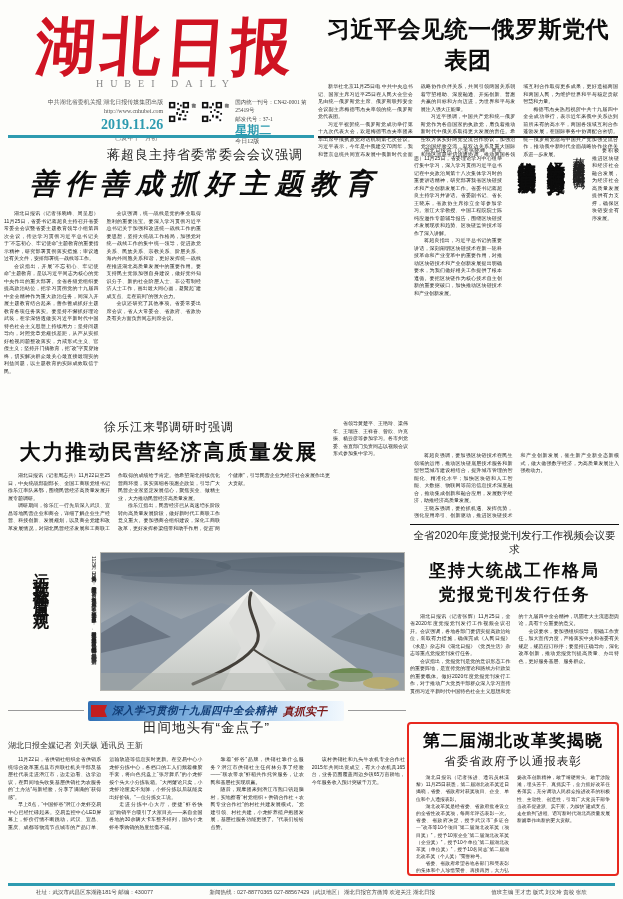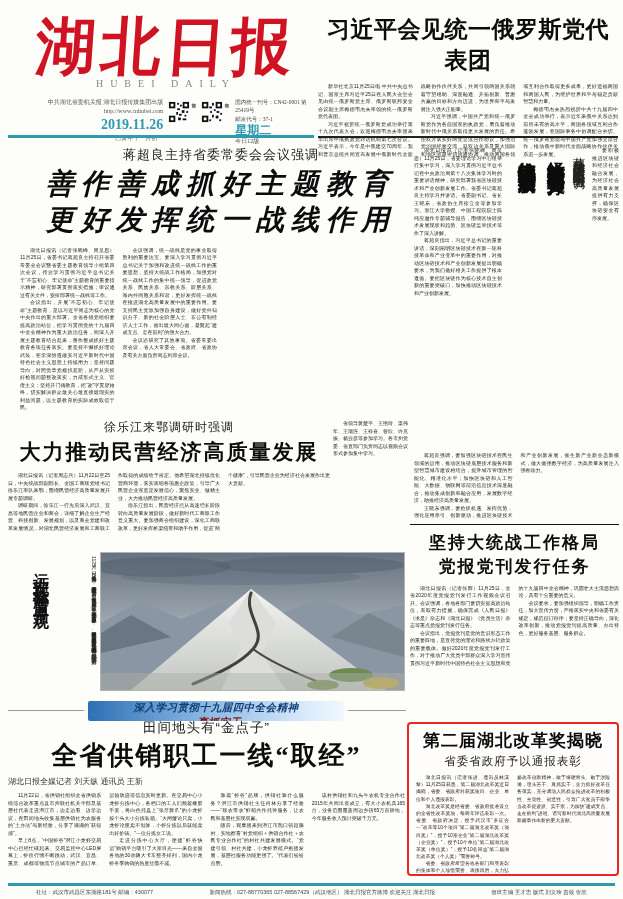--- a/index.html
+++ b/index.html
@@ -26,21 +26,21 @@
   .kicker{text-align:center;font-size:13px;color:#222;letter-spacing:1px;}
   .small-body{font-size:5px;line-height:1.5;text-align:justify;color:#1d1d1d;column-gap:8px;column-fill:auto;overflow:hidden;}
   .small-body p{margin:0;text-indent:2em;}
   .hl-sans{font-family:"Liberation Sans",sans-serif;font-weight:900;color:#0c0c0c;text-align:center;}
   .hl-serif{font-family:"Liberation Serif",serif;font-weight:900;color:#0c0c0c;text-align:center;}
   
   #xi{position:absolute;left:318px;top:14px;width:300px;}
   #xi .hl{font-size:23px;letter-spacing:0.5px;}
   #xi .small-body{margin-top:7px;height:80px;column-count:3;}
   
-  #cw{position:absolute;left:20px;top:146px;width:402px;}
+  #cw{position:absolute;left:4px;top:146px;width:402px;}
   #cw .hl{font-size:28px;line-height:1.3;letter-spacing:7px;margin-top:2px;font-style:italic;}
   #cw .small-body{margin-top:8px;height:178px;column-count:4;}
   
   #bc{position:absolute;left:414px;top:147px;width:205px;height:298px;display:flex;}
   #bc .col-a{width:88px;height:298px;}
   #bc .vwrap{display:flex;margin-left:5px;}
   .vline{writing-mode:vertical-rl;font-family:"Liberation Serif",serif;font-weight:900;
          font-size:18px;letter-spacing:1px;line-height:1.0;width:29px;height:298px;color:#0c0c0c;}
   .vkicker{writing-mode:vertical-rl;font-size:12.5px;color:#222;width:18px;height:298px;
          margin-left:4px;letter-spacing:1px;}
@@ -60,21 +60,21 @@
   #photo-cap .credit{color:#333;}
   #photo{position:absolute;left:100px;top:552px;width:303px;height:137px;border:1px solid #b5b5b0;background:#9aa4ad;}
   
   #db{position:absolute;left:410px;top:524px;width:209px;border-top:1px solid #111;padding-top:4px;}
   #db .kicker{font-size:10.5px;letter-spacing:0;}
   #db .hl{font-size:17px;line-height:1.4;letter-spacing:2px;margin-top:2px;}
   #db .small-body{margin-top:6px;height:96px;column-count:2;}
   
   #banner{position:absolute;left:88px;top:701px;width:256px;height:20px;border-radius:2px;
       background:linear-gradient(90deg,#2f6fb4,#7fb0df 40%,#d9eafa 85%,#f2f8fd);
-      display:flex;align-items:center;overflow:hidden;flex-direction:column;}
+      display:flex;align-items:center;overflow:hidden;}
   #banner .flag{width:16px;height:12px;background:#c31e1e;margin:0 5px 0 3px;
       clip-path:polygon(0 0,100% 0,85% 50%,100% 100%,0 100%);}
   #banner .btxt{font-size:10.5px;font-weight:bold;color:#123e77;font-style:italic;letter-spacing:0.5px;}
   #banner .btag{font-size:11px;font-weight:bold;color:#7c1717;font-style:italic;margin-left:6px;
       font-family:"Liberation Serif",serif;}
   .banner-line{position:absolute;top:710px;height:1px;background:#9a9a9a;}
   #bl-left{left:8px;width:76px;} #bl-right{left:348px;width:58px;}
   
   #gx{position:absolute;left:8px;top:719px;width:397px;}
   #gx .kicker{font-size:13.5px;}
@@ -164,21 +164,20 @@
         <p>习近平祝贺统一俄罗斯党成功举行第十九次代表大会，欢迎梅德韦杰夫率团来华出席中俄执政党对话机制第七次会议。习近平表示，今年是中俄建交70周年，我和普京总统共同宣布发展中俄新时代全面战略协作伙伴关系，共同引领两国关系朝着守望相助、深度融通、开拓创新、普惠共赢的目标和方向迈进，为世界和平与发展注入强大正能量。</p>
         <p>习近平强调，中国共产党和统一俄罗斯党作为各自国家的执政党，肩负着推动新时代中俄关系取得更大发展的责任。希望双方落实好两党交流合作协议，加强治党治国经验交流，就双边关系及重大国际和地区问题密切沟通协调，推动两国各领域互利合作取得更多成果，更好造福两国和两国人民，为维护世界和平与稳定贡献智慧和力量。</p>
         <p>梅德韦杰夫热烈祝贺中共十九届四中全会成功举行，表示近年来俄中关系达到前所未有的高水平，两国各领域互利合作蓬勃发展，在国际事务中协调配合密切。统一俄罗斯党愿与中国共产党加强交流合作，推动俄中新时代全面战略协作伙伴关系进一步发展。</p>
       </div>
   </div>
 
   <div id="cw">
     <div class="kicker">蒋超良主持省委常委会会议强调</div>
     <div class="hl hl-sans">
       <div>善作善成抓好主题教育</div>
-      <div>更好发挥统一战线作用</div>
     </div>
     <div class="small-body">
         <p>湖北日报讯（记者张晓峰、周呈思）11月25日，省委书记蒋超良主持召开省委常委会会议暨省委主题教育领导小组第四次会议，传达学习贯彻习近平总书记关于“不忘初心、牢记使命”主题教育的重要指示精神，研究部署贯彻落实措施；审议通过有关文件，安排部署统一战线等工作。</p>
         <p>会议指出，开展“不忘初心、牢记使命”主题教育，是以习近平同志为核心的党中央作出的重大部署。全省各级党组织要提高政治站位，把学习贯彻党的十九届四中全会精神作为重大政治任务，同深入开展主题教育结合起来，善作善成抓好主题教育各项任务落实。要坚持不懈抓好理论武装，在学深悟透做实习近平新时代中国特色社会主义思想上持续用力；坚持问题导向，对照党章党规找差距，从严从实抓好检视问题整改落实，力戒形式主义、官僚主义；坚持开门搞教育，把“改”字贯穿始终，切实解决群众最关心最直接最现实的利益问题，以主题教育的实际成效取信于民。</p>
         <p>会议强调，统一战线是党的事业取得胜利的重要法宝。要深入学习贯彻习近平总书记关于加强和改进统一战线工作的重要思想，坚持大统战工作格局，加强党对统一战线工作的集中统一领导，促进政党关系、民族关系、宗教关系、阶层关系、海内外同胞关系和谐，更好发挥统一战线在推进湖北高质量发展中的重要作用。要支持民主党派加强自身建设，做好党外知识分子、新的社会阶层人士、非公有制经济人士工作，画出最大同心圆，凝聚起“建成支点、走在前列”的强大合力。</p>
         <p>会议还研究了其他事项。省委常委出席会议，省人大常委会、省政府、省政协及有关方面负责同志列席会议。</p>
       </div>
   </div>
 
   <div id="bc">
@@ -244,20 +243,21 @@
       <path d="M150,40 C142,62 168,78 152,96 C140,110 118,120 92,131" fill="none" stroke="#433f39" stroke-width="3" stroke-linecap="round"></path>
       <path d="M152,96 C168,108 190,118 215,128" fill="none" stroke="#4a463f" stroke-width="2" stroke-linecap="round"></path>
       <ellipse cx="250" cy="122" rx="22" ry="7" fill="#6c8a52"></ellipse>
       <ellipse cx="280" cy="130" rx="18" ry="6" fill="#c0a844"></ellipse>
       <ellipse cx="222" cy="132" rx="16" ry="5" fill="#7a9257"></ellipse>
       <rect y="120" width="303" height="17" fill="#aab0a8" opacity="0.45"></rect>
     </svg>
   </div>
 
   <div id="db">
+    <div class="kicker">全省2020年度党报党刊发行工作视频会议要求</div>
     <div class="hl hl-serif">
       <div>坚持大统战工作格局</div>
       <div>党报党刊发行任务</div>
     </div>
     <div class="small-body">
         <p>湖北日报讯（记者张辉）11月25日，全省2020年度党报党刊发行工作视频会议召开。会议强调，各地各部门要切实提高政治站位，采取有力措施，确保完成《人民日报》《求是》杂志和《湖北日报》《党员生活》杂志等重点党报党刊发行任务。</p>
         <p>会议指出，党报党刊是党的意识形态工作的重要阵地，是宣传党的理论和路线方针政策的重要载体。做好2020年度党报党刊发行工作，对于推动广大党员干部群众深入学习宣传贯彻习近平新时代中国特色社会主义思想和党的十九届四中全会精神，巩固壮大主流思想舆论，具有十分重要的意义。</p>
         <p>会议要求，要加强组织领导，明确工作责任，加大宣传力度，严格落实中央和省委有关规定，规范征订秩序；要坚持正确导向，深化改革创新，推动党报党刊提高质量、办出特色，更好服务基层、服务群众。</p>
       </div>
   </div>
@@ -265,21 +265,20 @@
   <div class="banner-line" id="bl-left"></div>
   <div class="banner-line" id="bl-right"></div>
   <div id="banner">
     <div class="flag"></div>
     <span class="btxt">深入学习贯彻十九届四中全会精神</span>
     <span class="btag">真抓实干</span>
   </div>
 
   <div id="gx">
     <div class="kicker">田间地头有“金点子”</div>
-    <div class="hl hl-serif">全省供销职工一线“取经”</div>
     <div class="byline">湖北日报全媒记者 刘天纵 通讯员 王新</div>
     <div class="small-body">
         <p>11月22日，省供销社组织全省供销系统综合改革重点县市州联社机关干部及基层社代表走进潜江市，边走边看、边学边议，在田间地头收集基层供销社为农服务的“土办法”与新经验，分享了满满的“获得感”。</p>
         <p>早上8点，“中国虾谷”潜江小龙虾交易中心已经忙碌起来。交易监控中心LED屏幕上，虾价行情不断跳动，武汉、宜昌、重庆、成都等物流节点城市的产品订单、运输轨迹等信息实时更新。在交易中心小龙虾分拣中心，各档口的工人们戴着橡胶手套，将白色托盘上“张牙舞爪”的小龙虾按个头大小分拣装箱。“大闸蟹论只卖，小龙虾论筐卖不划算，小虾分拣以后就能卖出好价钱。”一位分拣女工说。</p>
         <p>走进分拣中心大厅，便捷“虾谷快运”购销平台吸引了大家目光——来自全国各地的30余辆大卡车整齐排列，国内小龙虾冬季购销的热度丝毫不减。</p>
         <p>靠着“虾谷”品牌，供销社靠什么服务？潜江市供销社主任何林分享了经验——“联农带农”虾稻共作托管服务，让农民和基层社实现双赢。</p>
         <p>随后，观摩团来到潜江市熊口镇赵脑村，实地察看“村党组织＋供销合作社＋农民专业合作社”的村社共建发展模式。“党建引领、村社共建，小龙虾养殖户抱团发展，基层社服务功能更强了。”代表们纷纷点赞。</p>
         <p>该村供销社和九头牛农机专业合作社2015年共同出资成立，有大小农机具165台，业务范围覆盖周边乡镇65万亩耕地，今年服务收入预计突破千万元。</p>
       </div>
   </div>

